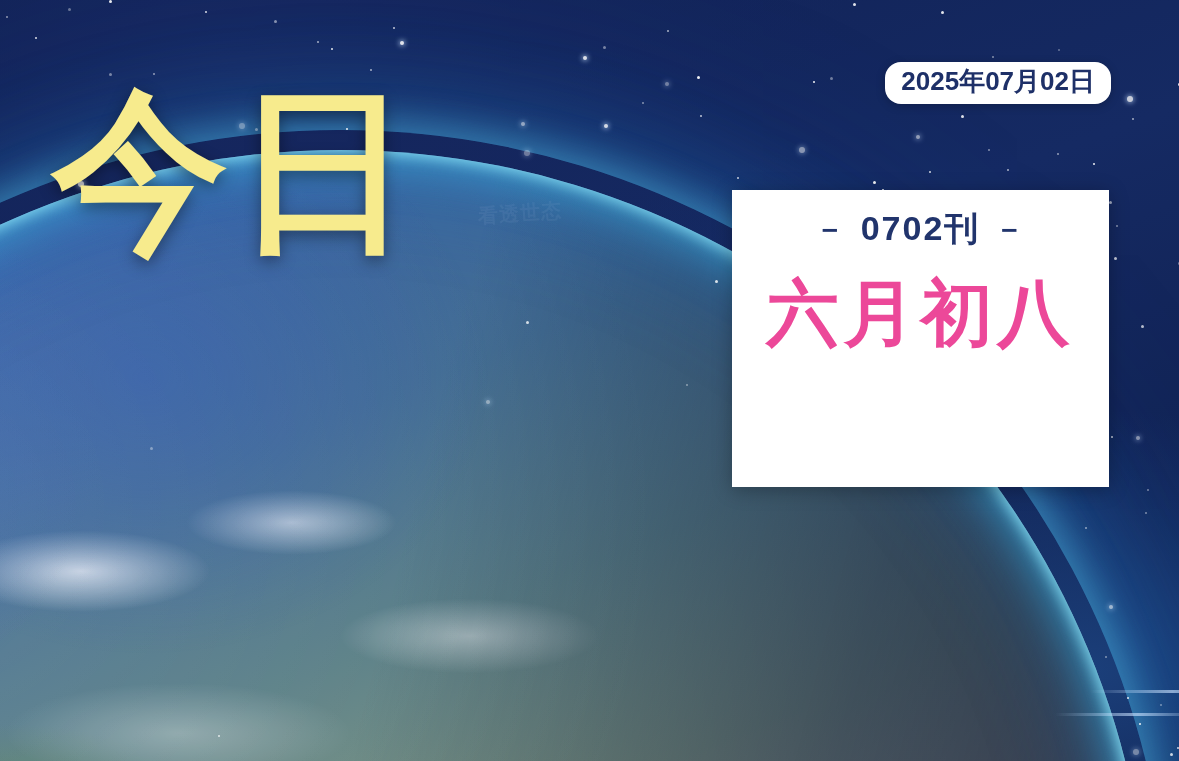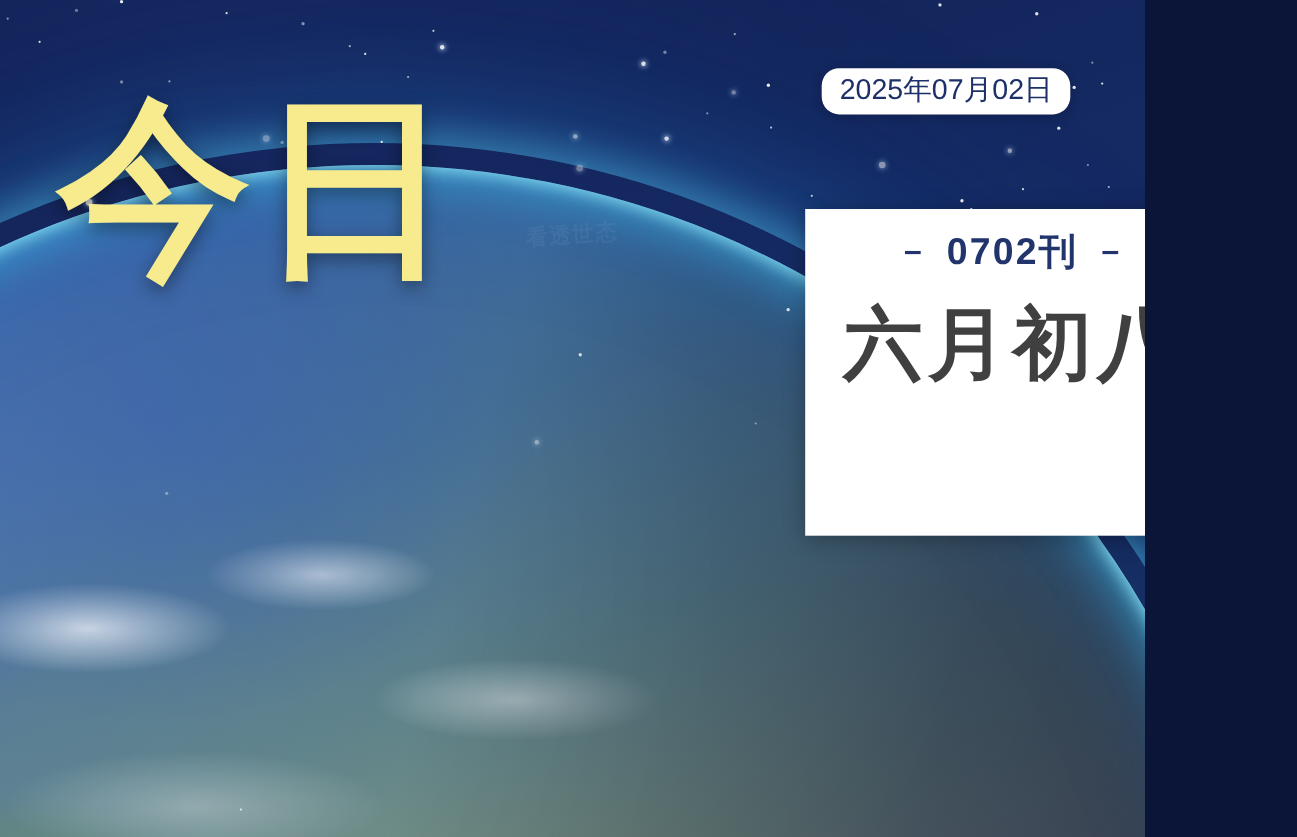--- a/index.html
+++ b/index.html
@@ -7,21 +7,21 @@
 
   html, body {
     width:1179px; height:761px;
     overflow:hidden;
     background:#0b1538;
     font-family:"Liberation Sans","DejaVu Sans",sans-serif;
   }
 
   #poster {
     position:relative;
-    width:1041px; height:761px;
+    width:1179px; height:761px;
     overflow:hidden;
     background:#12235c;
   }
 
   
   .space {
     position:absolute; inset:0;
     background:
       radial-gradient(ellipse 700px 420px at 92% 88%, #1b3f7a 0%, rgba(20,40,95,0) 62%),
       radial-gradient(ellipse 900px 600px at 20% 8%, #16275f 0%, rgba(16,32,80,0) 70%),
@@ -164,21 +164,21 @@
     text-shadow:0 5px 18px rgba(12,28,70,.45);
   }
 
   
   .date-pill {
     position:absolute;
     right:68px; top:62px;
     background:#ffffff;
     color:#1e3068;
     font-size:26px;
-    font-weight:normal;
+    font-weight:bold;
     letter-spacing:0px;
     padding:5px 16px 7px;
     border-radius:16px;
     line-height:1.15;
     box-shadow:0 2px 10px rgba(0,0,0,.22);
     white-space:nowrap;
   }
 
   
   .tagline {
@@ -229,21 +229,21 @@
   .weekday {
     color:#21346c;
     font-size:60px;
     font-weight:bold;
     letter-spacing:6px;
     line-height:1.25;
     margin-top:10px;
     white-space:nowrap;
   }
   .lunar {
-    color:#404040;
+    color:#ec4899;
     font-size:72px;
     font-weight:bold;
     letter-spacing:5px;
     line-height:1.2;
     margin-top:14px;
     white-space:nowrap;
   }
 
   
   .quote-banner {

